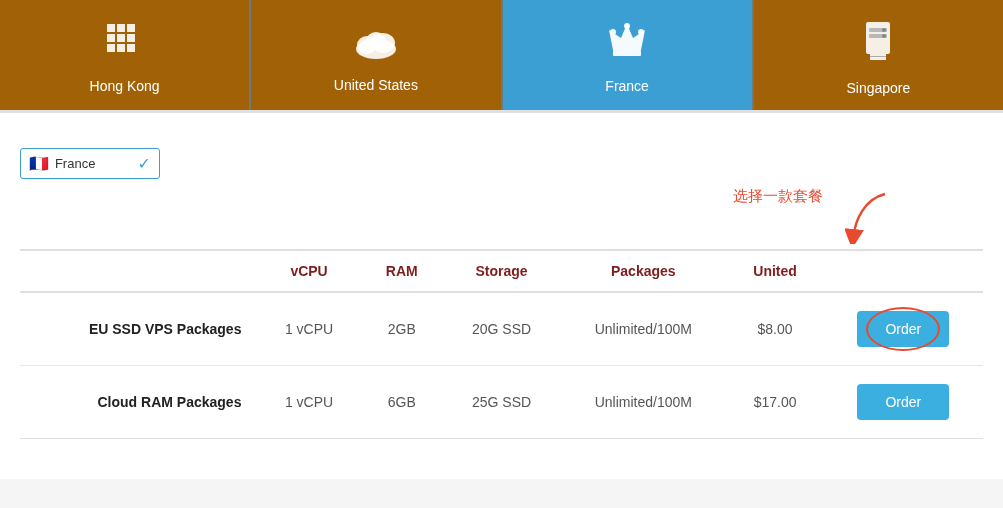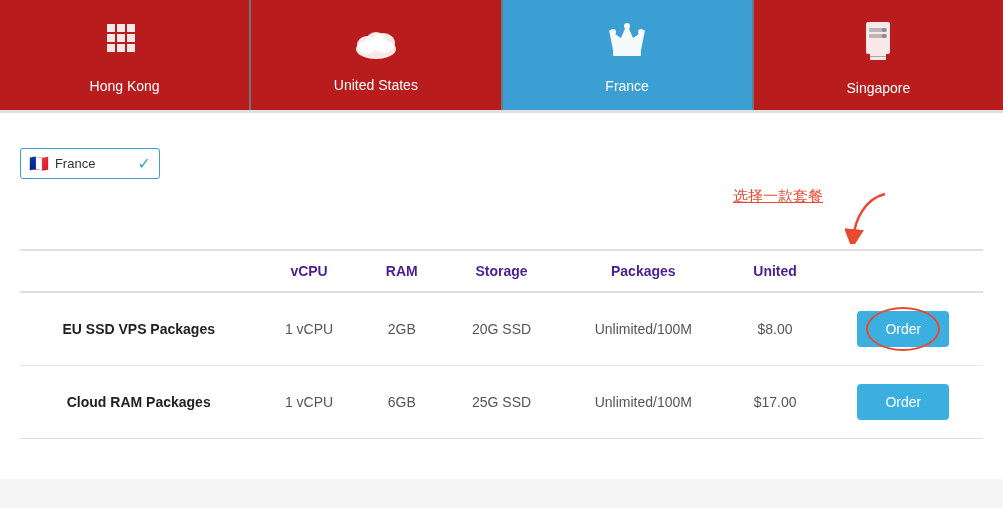--- a/index.html
+++ b/index.html
@@ -25,21 +25,21 @@
     }
 
     .location-tab {
       flex: 1;
       display: flex;
       flex-direction: column;
       align-items: center;
       justify-content: center;
       padding: 20px 10px 14px;
       cursor: pointer;
-      background: #b91c1c;
+      background: #a16207;
       color: #fff;
       border-right: 2px solid #6a7a82;
       transition: background 0.2s;
     }
 
     .location-tab:last-child {
       border-right: none;
       justify-content: space-between;
     }
 
@@ -102,55 +102,54 @@
       padding-top: 5px;
       height: 70px;
     }
 
     .annotation-text {
       color: #e84a30;
       font-size: 15px;
       position: absolute;
       right: 130px;
       top: 5px;
-      text-decoration: underline;
     }
 
     
     .packages-table {
       width: 100%;
       border-collapse: collapse;
       margin-top: 0;
     }
 
     .packages-table th {
       padding: 12px 16px;
       text-align: center;
       font-weight: bold;
       border-bottom: 2px solid #e0e0e0;
       border-top: 2px solid #e0e0e0;
       background: #fff;
-      color: #4c1d95;
+      color: #7f1d1d;
       margin-top: 32px;
     }
 
     .packages-table th:first-child {
       text-align: left;
     }
 
     .packages-table td {
       padding: 18px 16px;
       text-align: center;
       border-bottom: 1px solid #e8e8e8;
       background: #fff;
       color: #555;
     }
 
     .packages-table td:first-child {
-      text-align: center;
+      text-align: right;
       font-weight: bold;
       color: #222;
     }
 
     .packages-table tr:last-child td {
       border-bottom: 1px solid #e0e0e0;
     }
 
     .order-btn {
       background: #3bb0e0;

